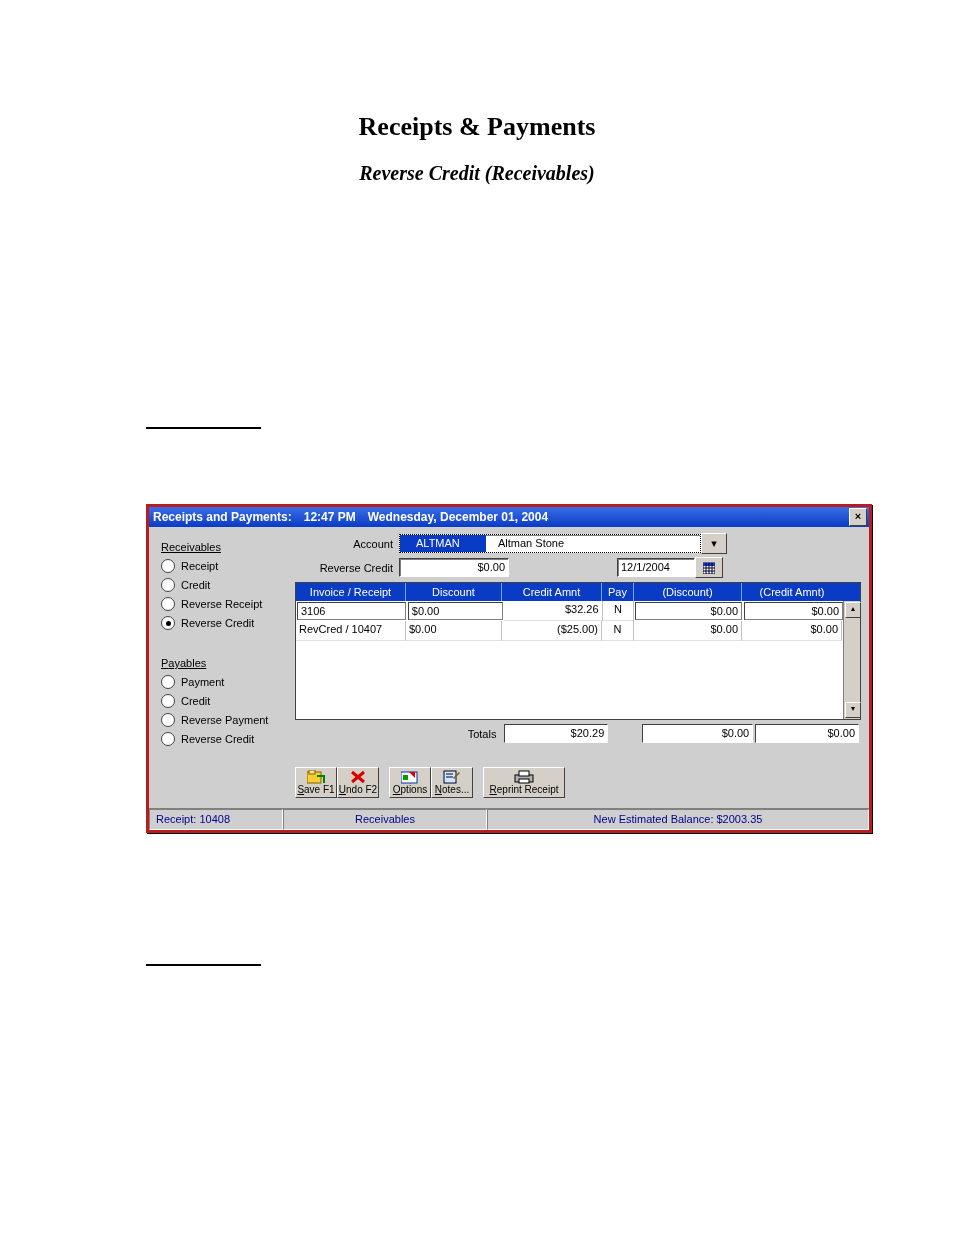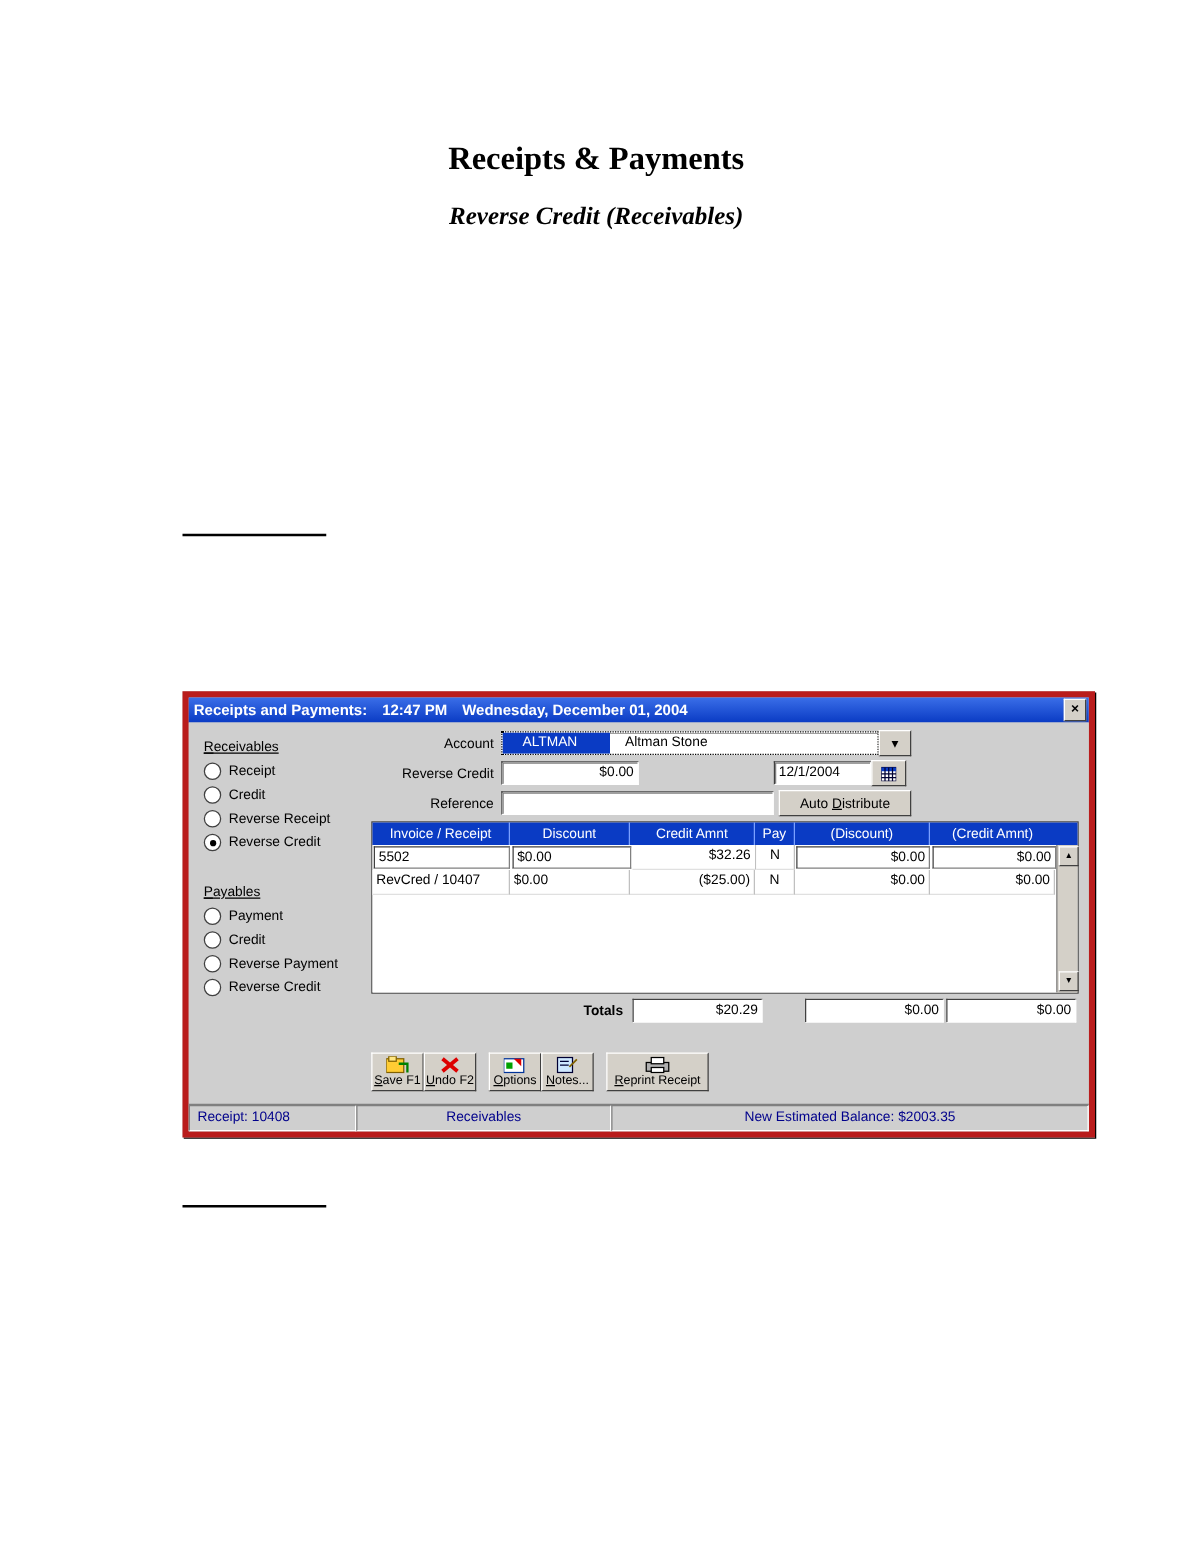--- a/index.html
+++ b/index.html
@@ -30,26 +30,26 @@
     width: 115px;
     border-top: 2px solid #000;
   }
   .hr1 { top: 427px; }
   .hr2 { top: 964px; }
 
   
   .app {
     position: absolute;
     left: 146px;
-    top: 553px;
+    top: 504px;
     width: 720px;
     font-family: Tahoma, "MS Sans Serif", Arial, sans-serif;
     font-size: 11px;
     color: #000;
-    border: 5px solid #b91c1c;
+    border: 3px solid #b91c1c;
     box-shadow: 1px 1px 0 #000;
     background: #cfcfcf;
   }
   .titlebar {
     height: 20px;
     background: linear-gradient(#3a6ee8, #0a3bc4);
     color: #fff;
     display: flex;
     align-items: center;
     font-weight: bold;
@@ -188,21 +188,21 @@
     background: #fff;
     border: 1px solid #808080; border-top-color:#404040; border-left-color:#404040;
     margin: 1px;
   }
   .gcell.right { text-align: right; }
   .gbody { height: 118px; background: #fff; margin-right: 16px; }
   .totals {
     display: flex; margin-top: 4px; align-items: center;
     margin-left: 0px; width: 564px;
   }
-  .totals .tlbl { width: 206px; text-align: right; padding-right: 8px; font-weight: bold; }
+  .totals .tlbl { width: 206px; text-align: right; padding-right: 8px; }
   .totals .tval {
     height: 17px; background: #fff;
     border: 1px solid #7f7f7f;
     border-top-color: #404040; border-left-color: #404040;
     border-right-color: #fff; border-bottom-color: #fff;
     text-align: right; padding: 0 3px; line-height: 17px;
   }
   .toolbar {
     display: flex; gap: 0; padding: 4px 0 2px 0; margin-top: 20px;
   }
@@ -320,41 +320,33 @@
             <rect x="0" y="1" width="12" height="3" fill="#0a3bc4"></rect>
             <line x1="3" y1="1" x2="3" y2="12" stroke="#003"></line>
               <line x1="6" y1="1" x2="6" y2="12" stroke="#003"></line>
               <line x1="9" y1="1" x2="9" y2="12" stroke="#003"></line>
             <line x1="0" y1="6" x2="12" y2="6" stroke="#003"></line>
               <line x1="0" y1="9" x2="12" y2="9" stroke="#003"></line>
           </svg>
         </div>
       </div>
 
-      <div class="formrow">
-        <div class="lbl">Reference</div>
-        <div class="tbox" style="width:210px"></div>
-        <div style="width:4px"></div>
-        <div class="btn3d" style="width:88px">
-          <span>Auto <span style="text-decoration:underline">D</span>istribute</span>
-        </div>
-      </div>
 
       <div class="grid">
         <div class="ghead">
           <div class="gcol c-inv">Invoice / Receipt</div>
           <div class="gcol c-disc">Discount</div>
           <div class="gcol c-amt">Credit Amnt</div>
           <div class="gcol c-pay">Pay</div>
           <div class="gcol c-disc2">(Discount)</div>
           <div class="gcol c-amt2" style="border-right:none">(Credit Amnt)</div>
         </div>
         <div class="gbody">
           <div class="grow">
-            <div class="gcell inbox c-inv">5502</div>
+            <div class="gcell inbox c-inv">3106</div>
             <div class="gcell inbox c-disc">$0.00</div>
             <div class="gcell c-amt right">$32.26</div>
             <div class="gcell c-pay" style="text-align:center">N</div>
             <div class="gcell inbox c-disc2 right">$0.00</div>
             <div class="gcell inbox c-amt2 right">$0.00</div>
           </div>
           <div class="grow">
             <div class="gcell c-inv">RevCred / 10407</div>
             <div class="gcell c-disc">$0.00</div>
             <div class="gcell c-amt right">($25.00)</div>

